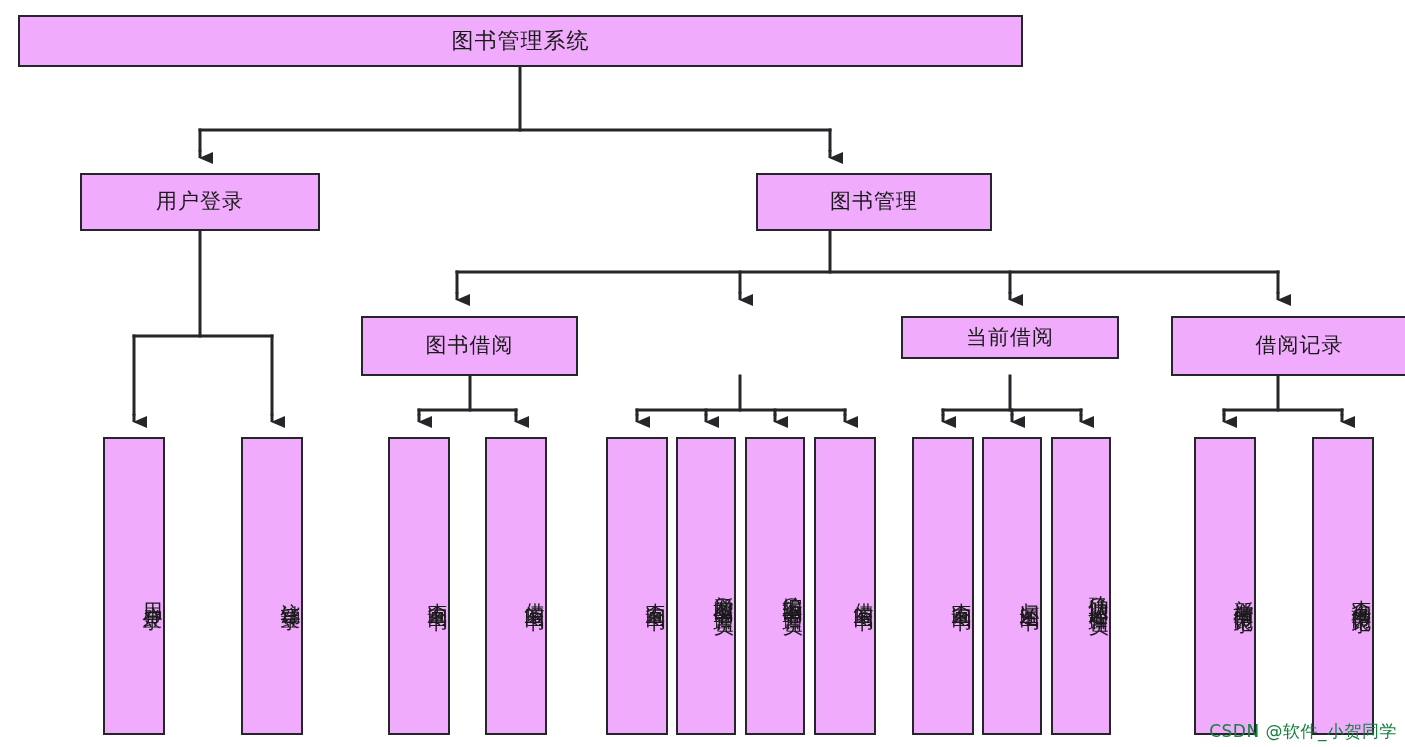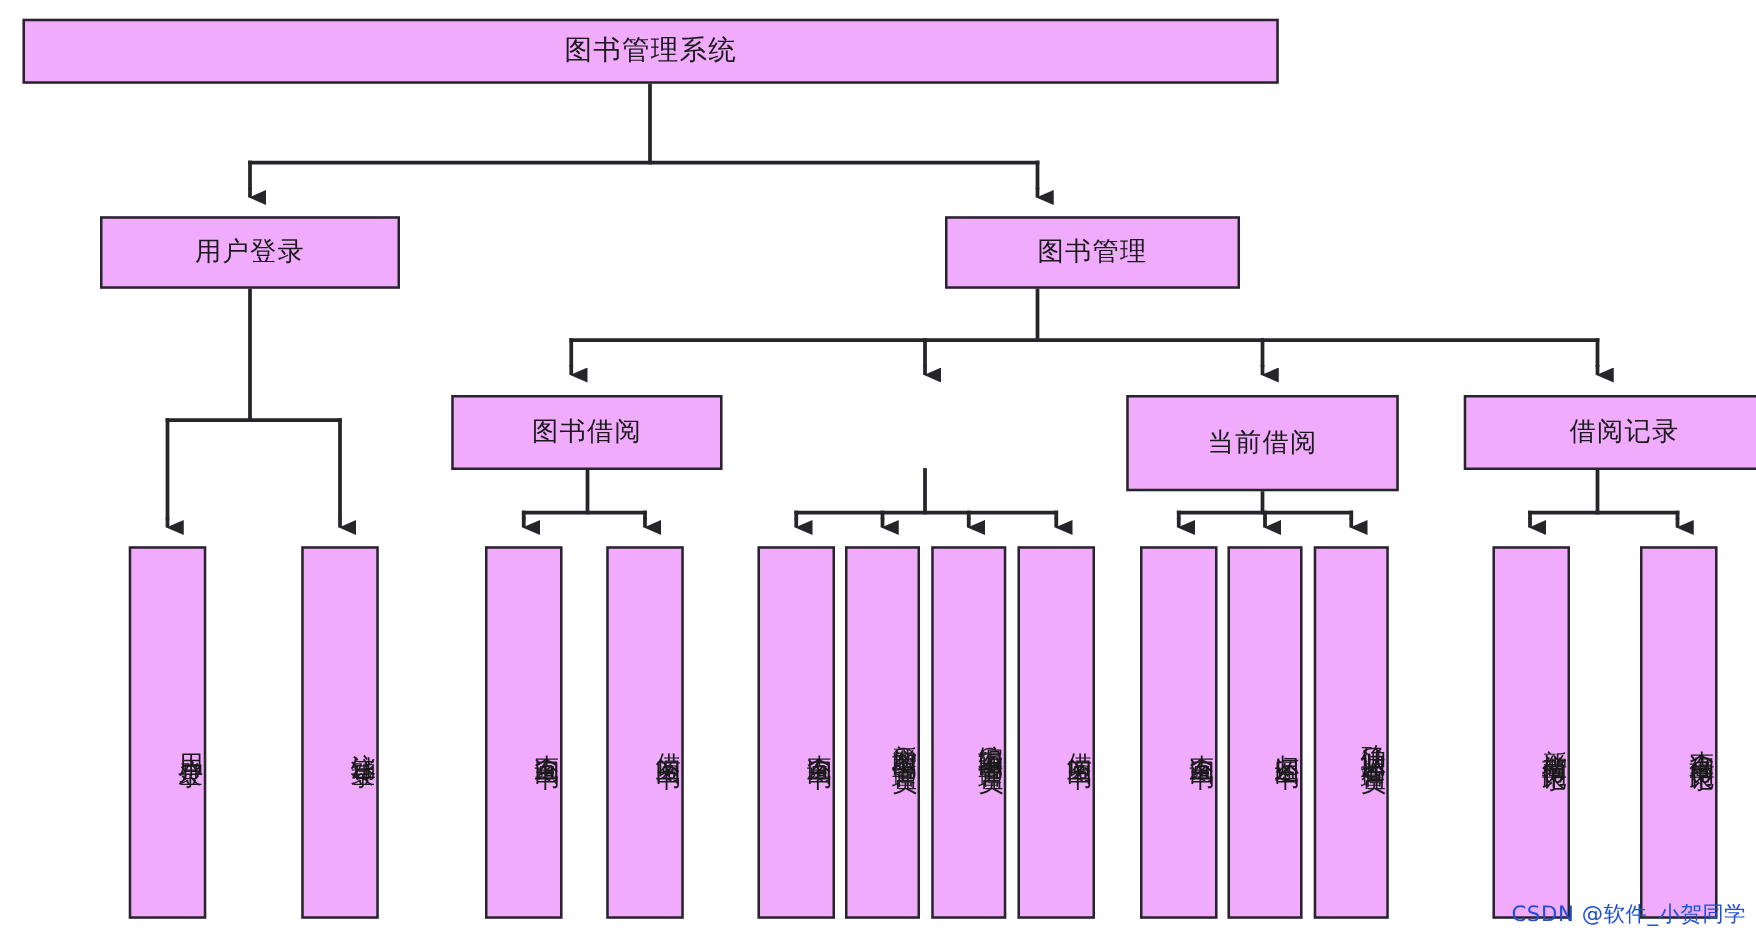--- a/index.html
+++ b/index.html
@@ -52,21 +52,21 @@
     writing-mode:vertical-rl;
     text-orientation:upright;
     display:block;
     letter-spacing:3px;
   }
   .watermark{
     position:absolute;
     right:8px;
     bottom:4px;
     font-size:17px;
-    color:#1d4ed8;
+    color:#15803d;
     letter-spacing:0.5px;
     white-space:nowrap;
   }
 </style>
 </head>
 <body>
 
 <div id="canvas">
 
   <svg id="wires" viewBox="0 0 1405 747">
@@ -151,21 +151,21 @@
   <div class="node h" style="left:80px;top:173px;width:240px;height:58px;">
     <span>用户登录</span>
   </div>
   <div class="node h" style="left:712px;top:173px;width:236px;height:58px;margin-left:44px;">
     <span>图书管理</span>
   </div>
 
   <div class="node h" style="left:361px;top:316px;width:217px;height:60px;">
     <span>图书借阅</span>
   </div>
-  <div class="node h" style="left:901px;top:316px;width:218px;height:77px;">
+  <div class="node h" style="left:901px;top:316px;width:218px;height:43px;">
     <span>当前借阅</span>
   </div>
   <div class="node h" style="left:1171px;top:316px;width:257px;height:60px;">
     <span>借阅记录</span>
   </div>
 
   <div class="node v" style="left:103px;top:437px;width:62px;height:298px;">
     <span class="vtxt">用户登录</span>
   </div>
   <div class="node v" style="left:241px;top:437px;width:62px;height:298px;">

